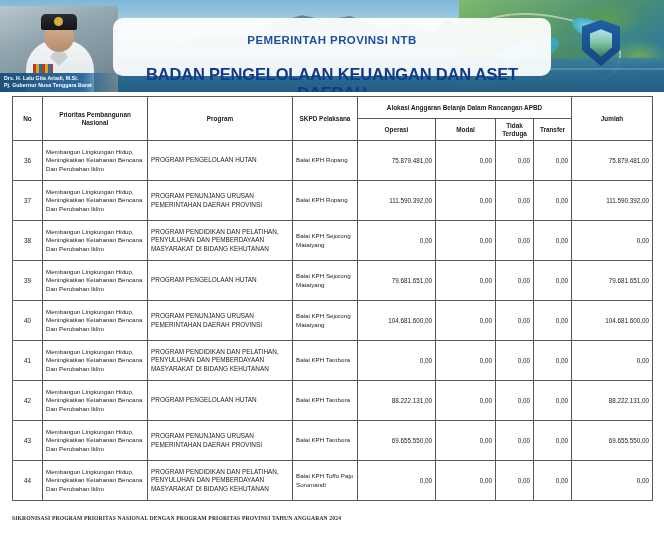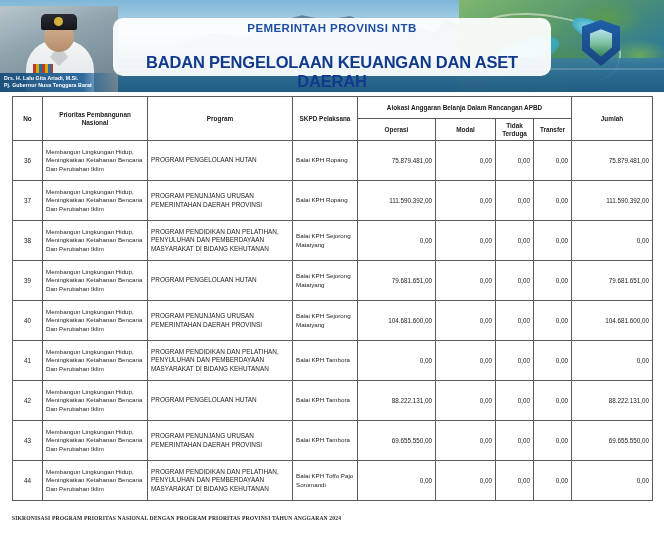--- a/index.html
+++ b/index.html
@@ -222,21 +222,21 @@
   .title-plate {
     position: absolute;
     left: 113px;
     top: 18px;
     width: 438px;
     height: 58px;
     background: rgba(255,255,255,.93);
     border-radius: 10px;
     text-align: center;
     box-sizing: border-box;
-    padding-top: 4px;
+    padding-top: 16px;
   }
   .title-line1 {
     color: #1f4fa3;
     font-size: 11.5px;
     font-weight: bold;
     letter-spacing: .4px;
     line-height: 13px;
   }
   .title-line2 {
     color: #11398c;

